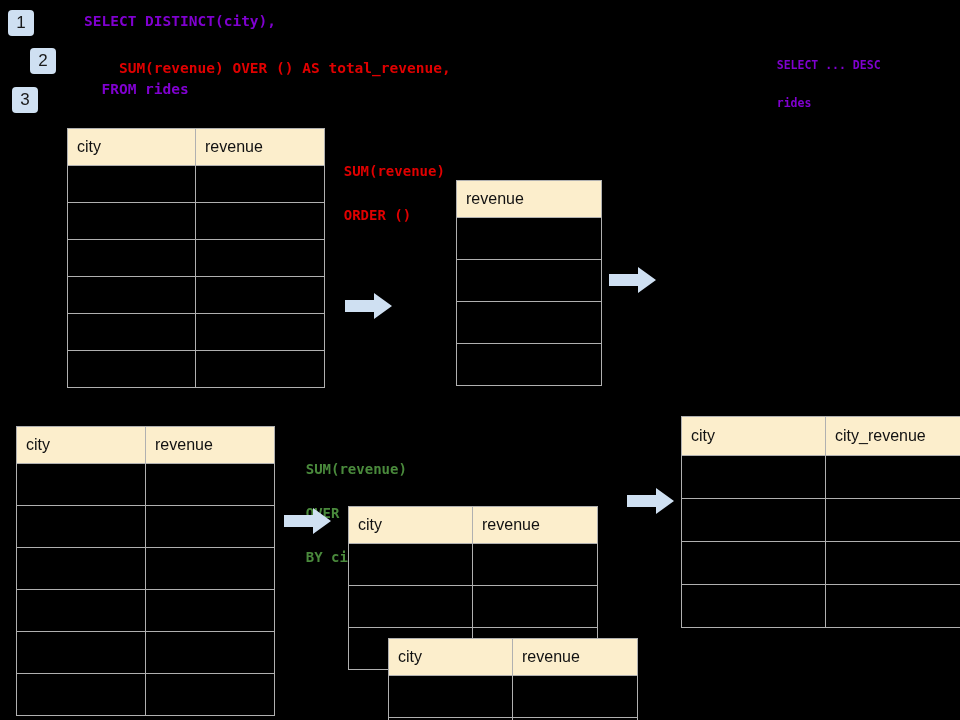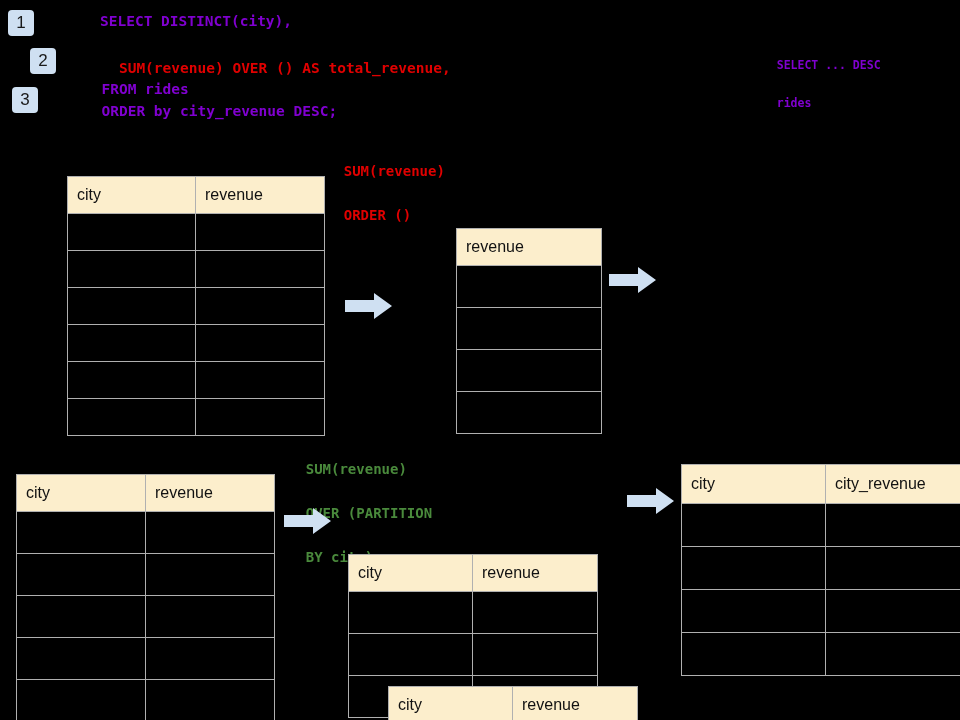--- a/index.html
+++ b/index.html
@@ -64,21 +64,20 @@
   }
   .annot-red   { color: #e00000; }
   .annot-green { color: #4a8a3c; }
 
   
   .tbl {
     position: absolute;
     border-collapse: collapse;
     table-layout: fixed;
     background: #f0abfc;
-    margin-top: 48px;
   }
   .tbl td {
     border: 1px solid #b0b0b0;
     padding: 0;
     background: #000000;
   }
   .tbl td.hdr {
     background: #fceecc;
     color: #111111;
     font-family: "Liberation Sans", sans-serif;
@@ -94,24 +93,23 @@
 </style>
 </head>
 <body>
 
 <div id="canvas">
 
   <div class="badge" style="left:8px; top:10px;">1</div>
   <div class="badge" style="left:30px; top:48px;">2</div>
   <div class="badge" style="left:12px; top:87px;">3</div>
 
-  <div class="code code-purple" style="left:100px; top:13px;">SELECT DISTINCT(city),</div>
+  <div class="code code-purple" style="left:84px; top:13px;">SELECT DISTINCT(city),</div>
   <div class="code code-red" style="left:84px; top:36px;">    SUM(revenue) OVER () AS total_revenue,</div>
   <div class="code code-purple" style="left:84px; top:81px;">  FROM rides</div>
-  <div class="code code-purple" style="left:84px; top:103px;">  ORDER by city_revenue DESC;</div>
 
   <div class="side-note" style="left:749px; top:37px;">
     <span>SELECT ... DESC</span><br>
     <span>rides</span>
   </div>
 
   <div class="annot annot-red" style="left:310px; top:138px;">
     <span>SUM(revenue)</span><br>
     <span>ORDER ()</span>
   </div>

